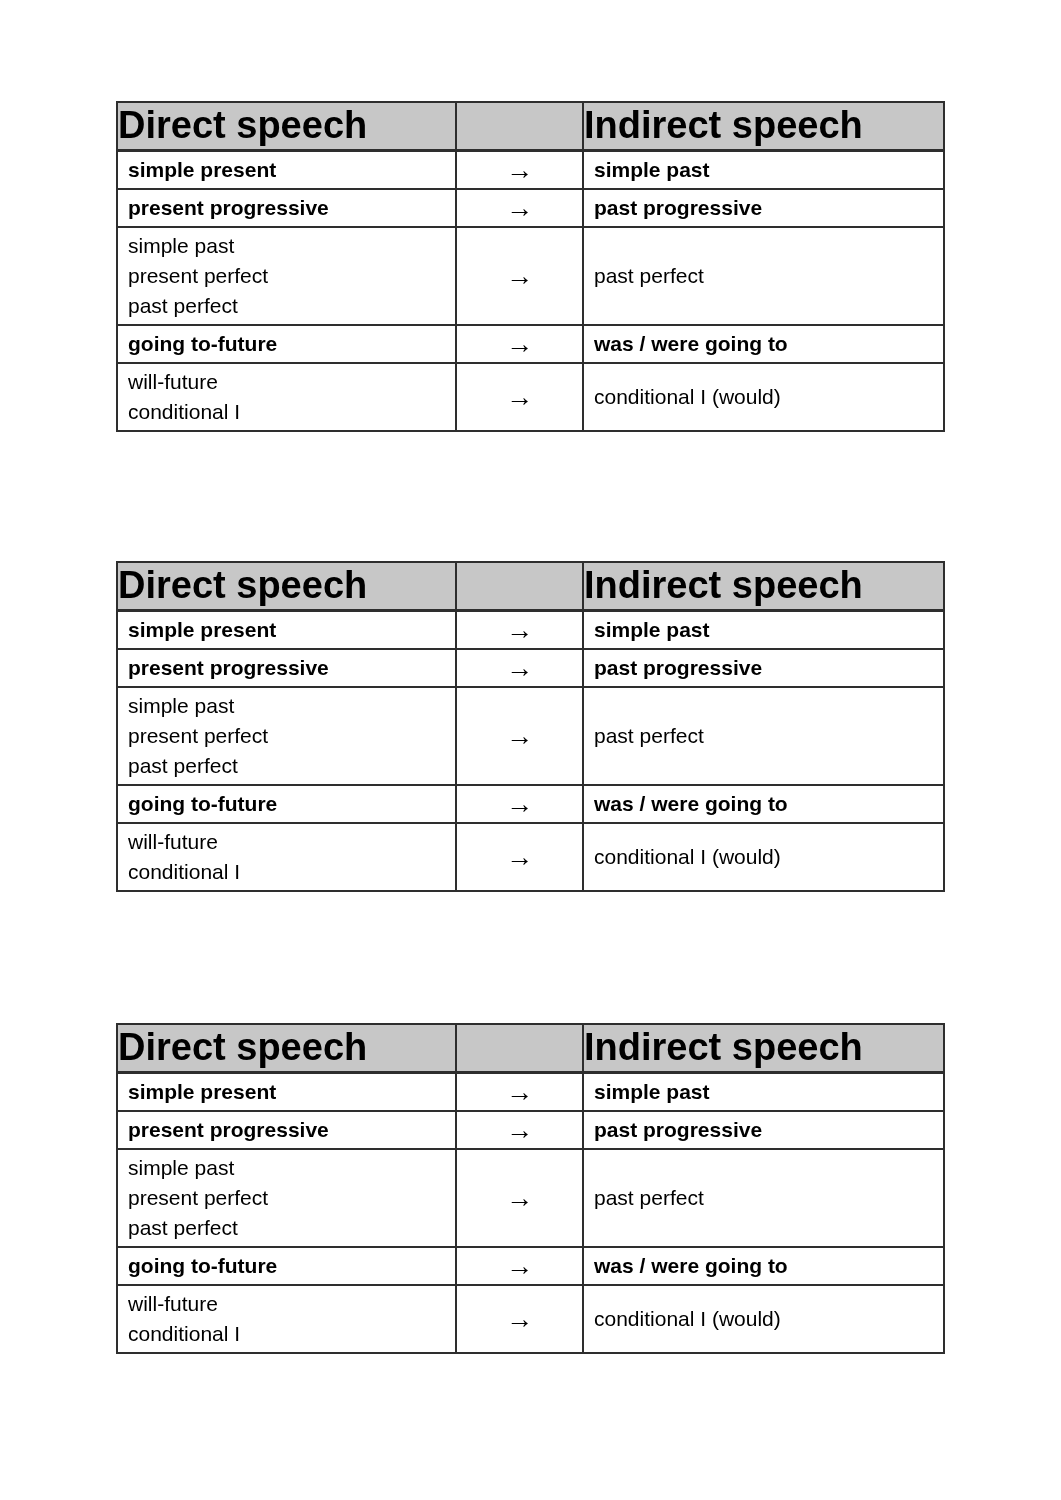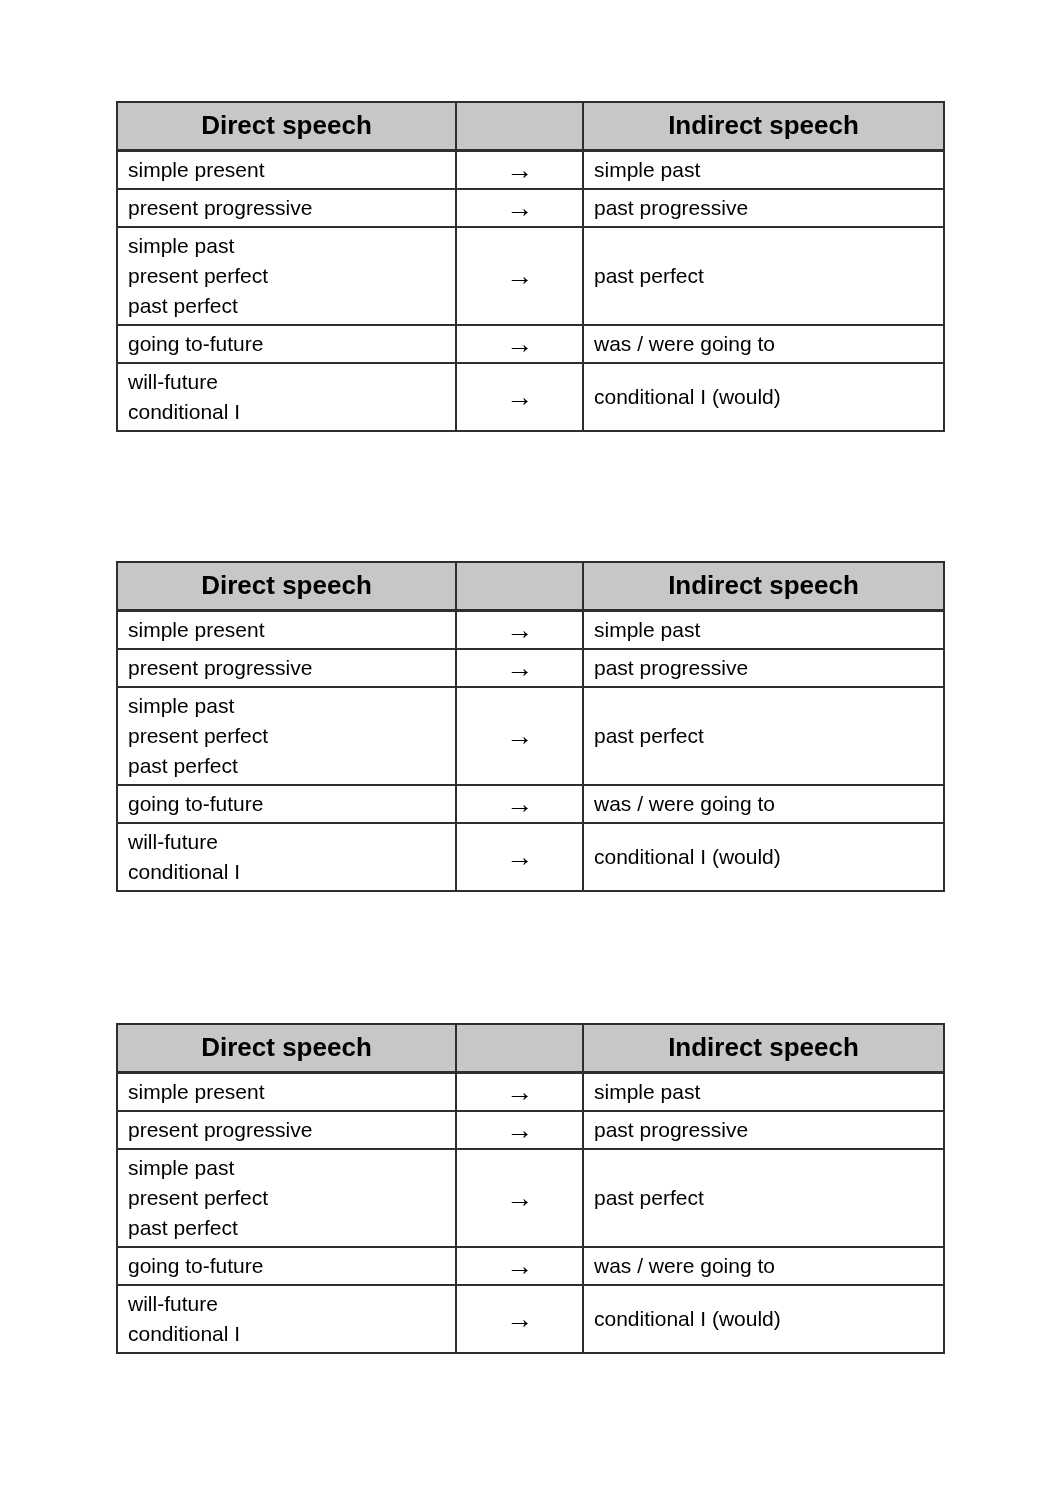--- a/index.html
+++ b/index.html
@@ -29,42 +29,42 @@
 
   .conv-table th, .conv-table td {
     border: 2px solid #2e2e2e;
     vertical-align: middle;
     overflow: hidden;
   }
 
   .conv-table th {
     background: #c7c7c7;
     height: 48px;
-    font-size: 26px;
+    font-size: 38px;
     font-weight: bold;
-    text-align: center;
+    text-align: left;
     border-bottom-width: 3px;
     letter-spacing: 0px;
   }
 
   .conv-table td {
     font-size: 21px;
     line-height: 30px;
     padding: 3px 10px;
     white-space: pre-line;
     text-align: left;
   }
 
   .conv-table td.arrow-cell {
     text-align: center;
     font-size: 27px;
     padding: 3px 2px;
   }
 
-  .conv-table tr.r-single td { height: 38px; }
+  .conv-table tr.r-single td { height: 38px; font-weight: bold; }
   .conv-table tr.r2 td       { height: 36px; margin-left: 48px; }
   .conv-table tr.r-triple td { height: 93px; }
   .conv-table tr.r-double td { height: 57px; }
 </style>
 </head>
 <body>
 
 <table class="conv-table t1">
   <colgroup>
       <col class="c-direct">

